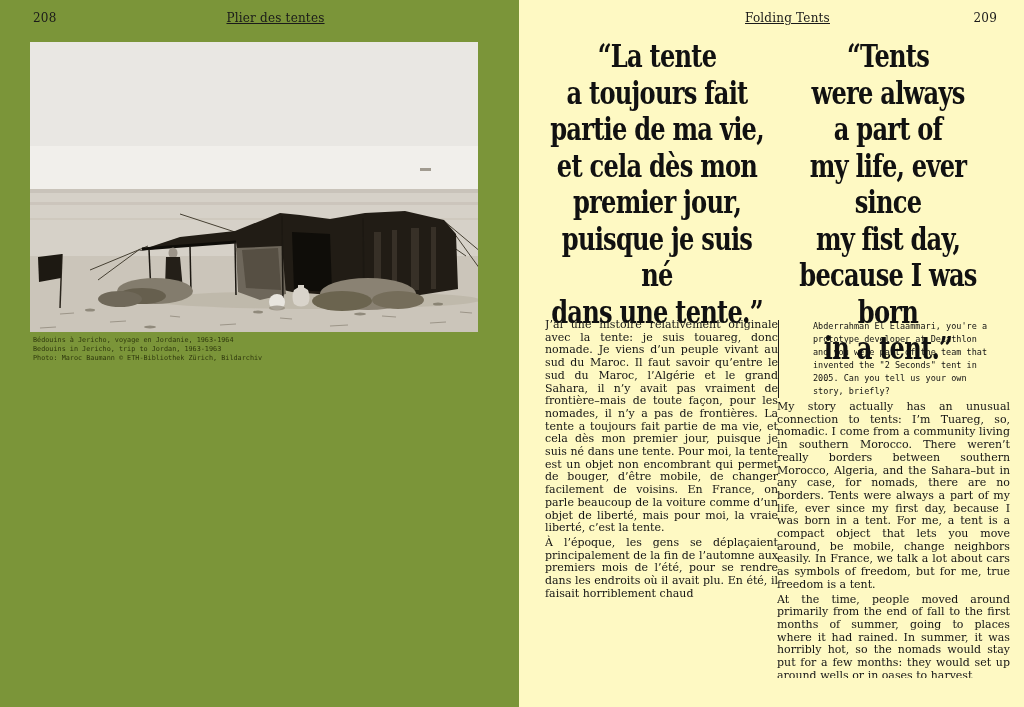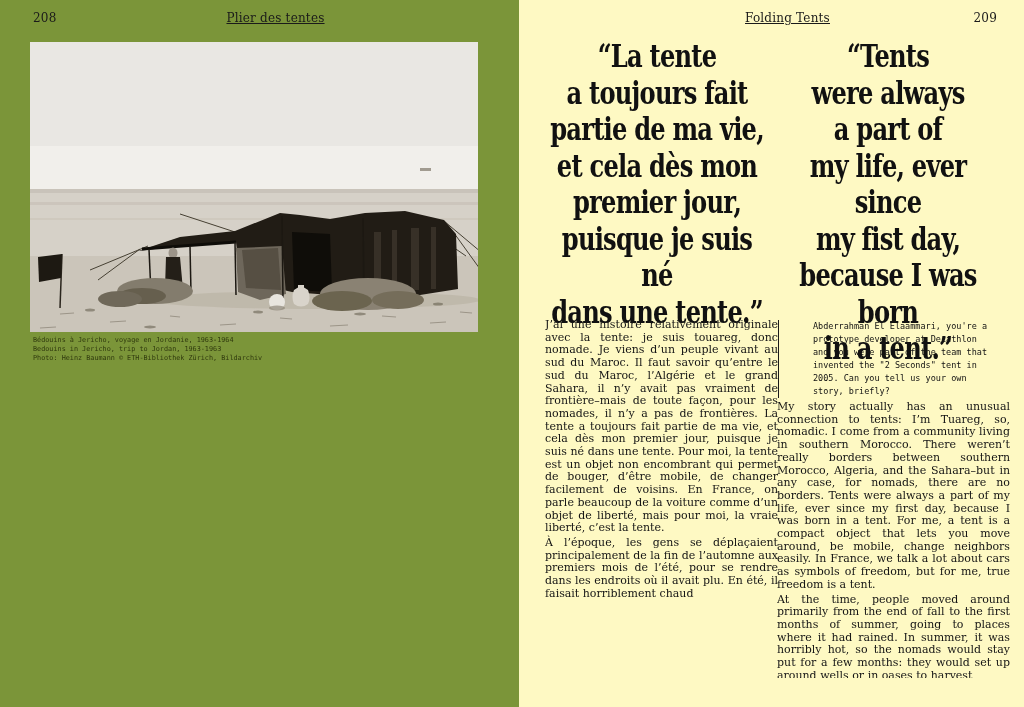--- a/index.html
+++ b/index.html
@@ -135,21 +135,21 @@
           <ellipse cx="120" cy="285" rx="6" ry="1.5"></ellipse>
           <ellipse cx="228" cy="270" rx="5" ry="1.5"></ellipse>
           <ellipse cx="330" cy="272" rx="6" ry="1.5"></ellipse>
           <ellipse cx="408" cy="262" rx="5" ry="1.5"></ellipse>
         </g>
       </svg>
     </figure>
 
     <div class="caption"><span>Bédouins à Jericho, voyage en Jordanie, 1963-1964</span>
 <span>Bedouins in Jericho, trip to Jordan, 1963-1963</span>
-<span>Photo: Heinz Baumann © ETH-Bibliothek Zürich, Bildarchiv</span></div>
+<span>Photo: Maroc Baumann © ETH-Bibliothek Zürich, Bildarchiv</span></div>
 
     <div class="footer footer-left">
       <span>Tools</span><span>3. Plier</span><span>3. To Fold</span>
     </div>
   </section>
 
   <section class="page page-right">
     <div class="runhead">
       <span class="center">Folding Tents</span>
       <span class="pagenum-right">209</span>

